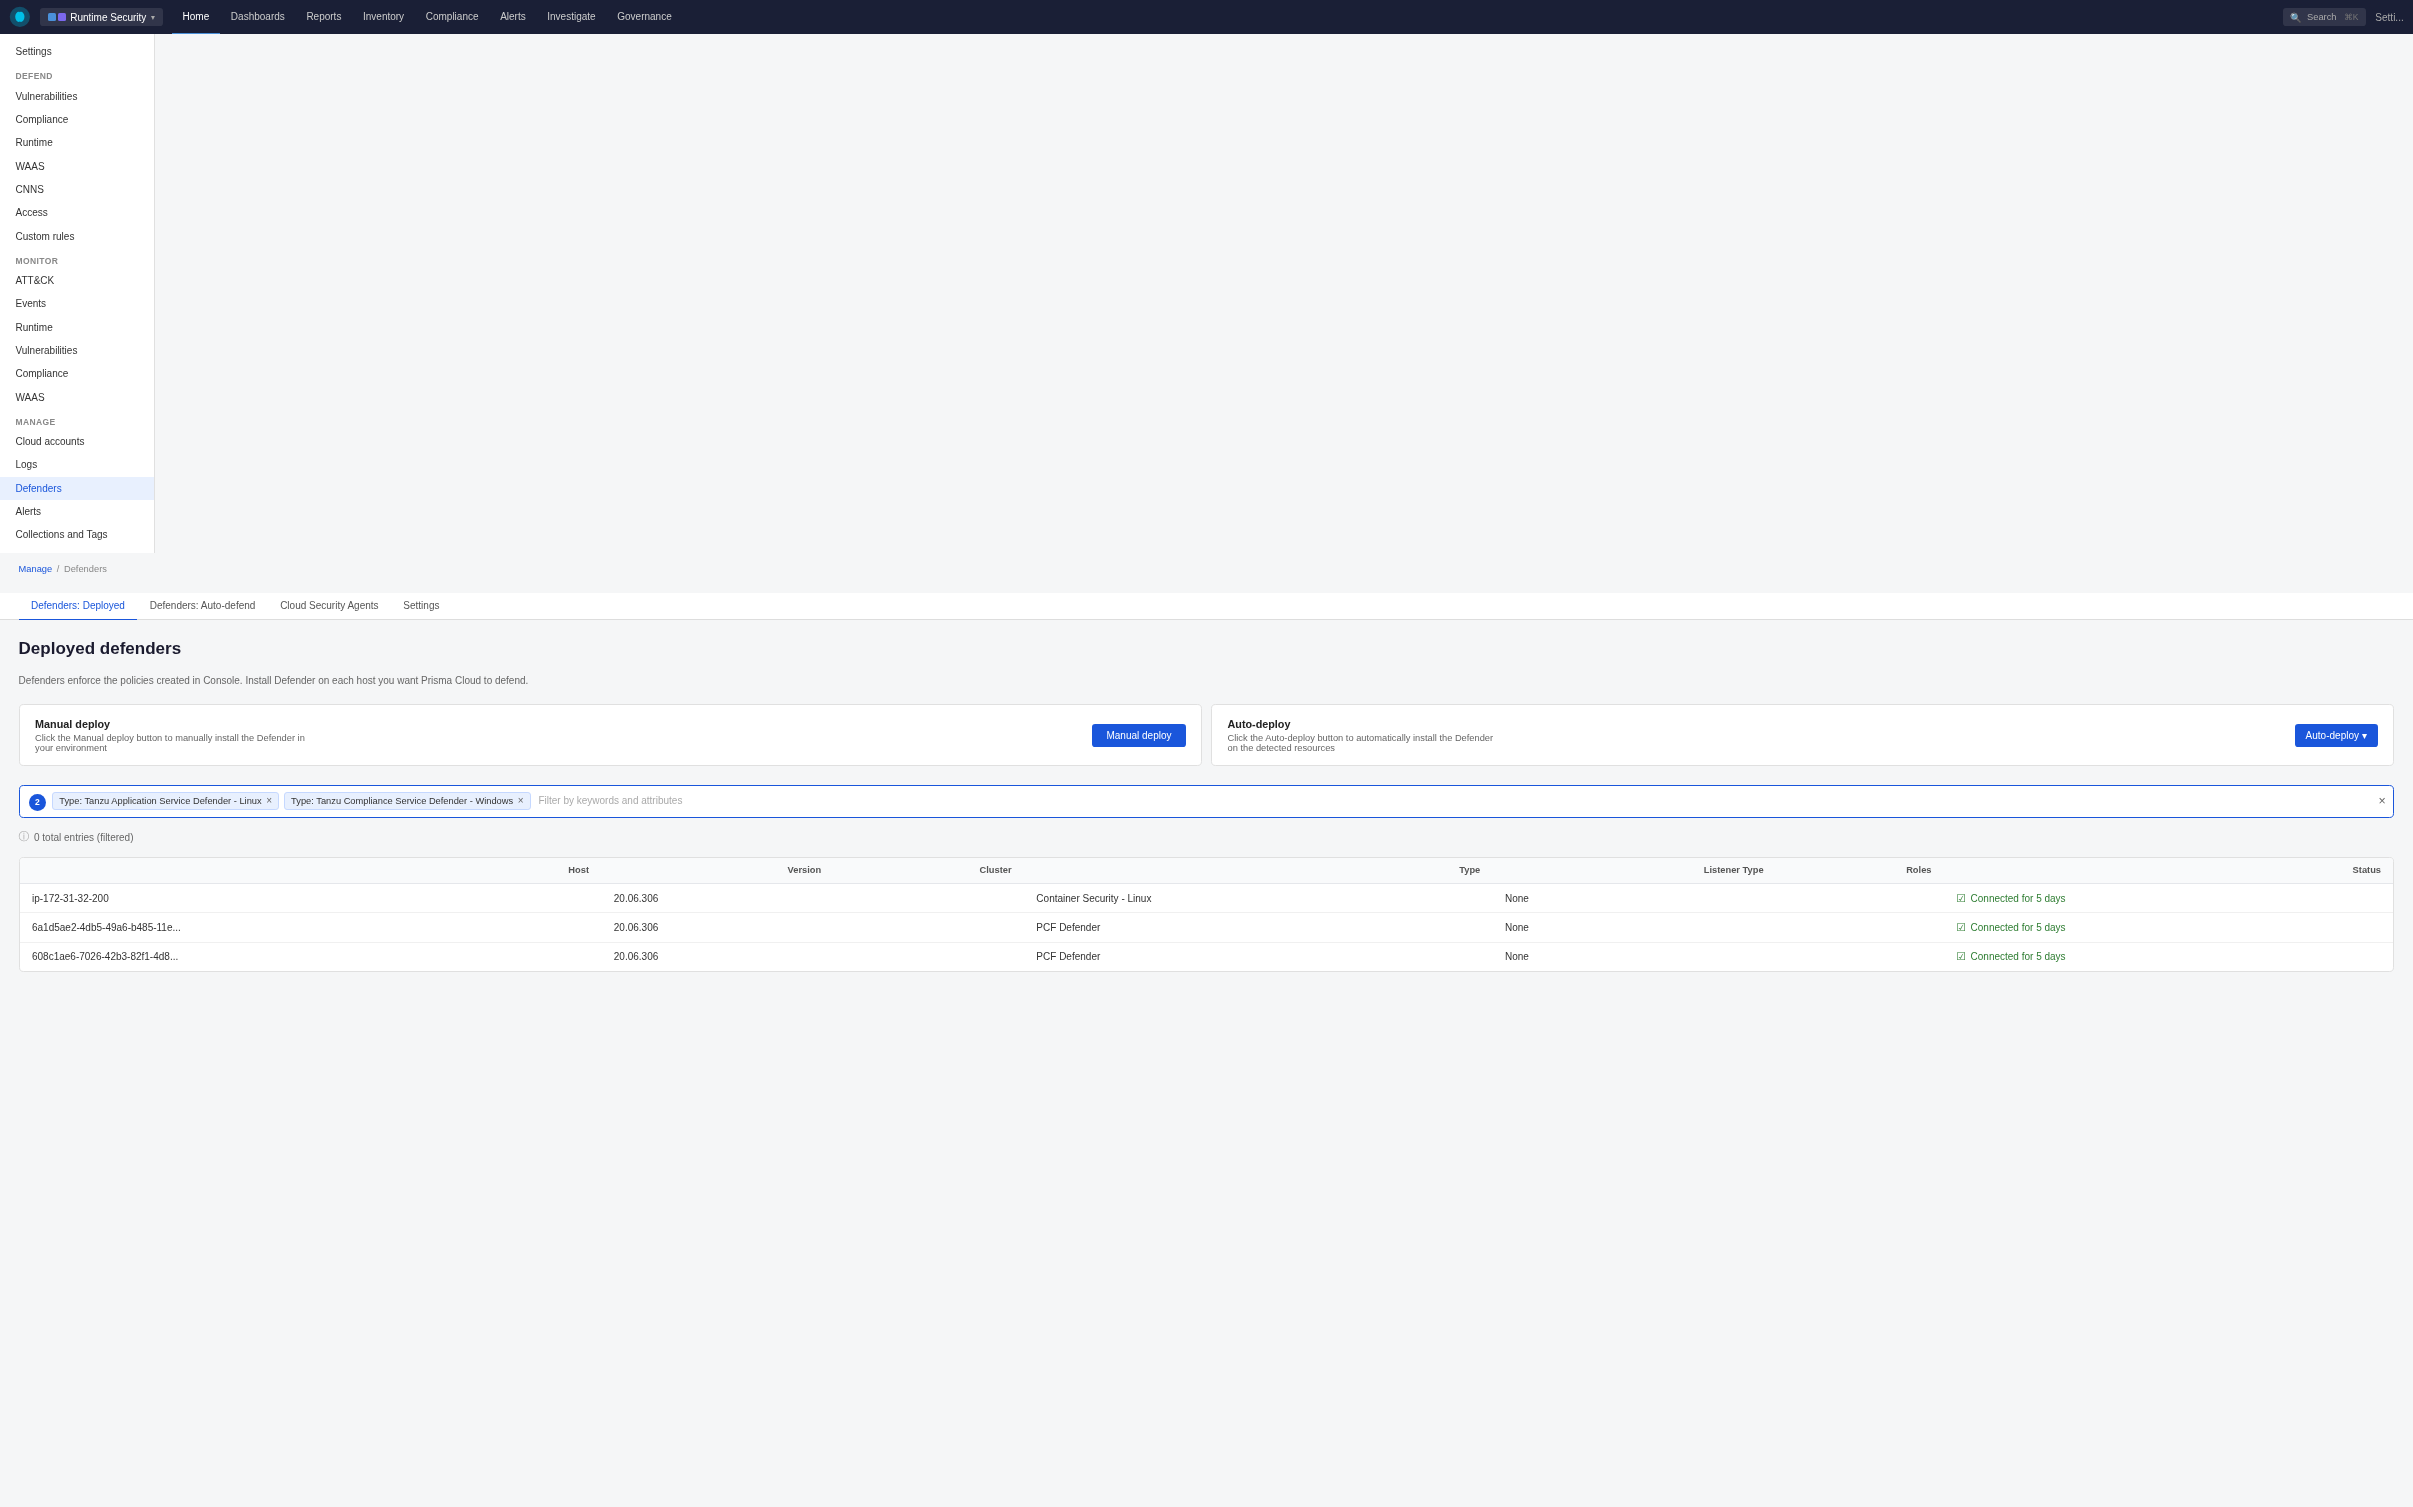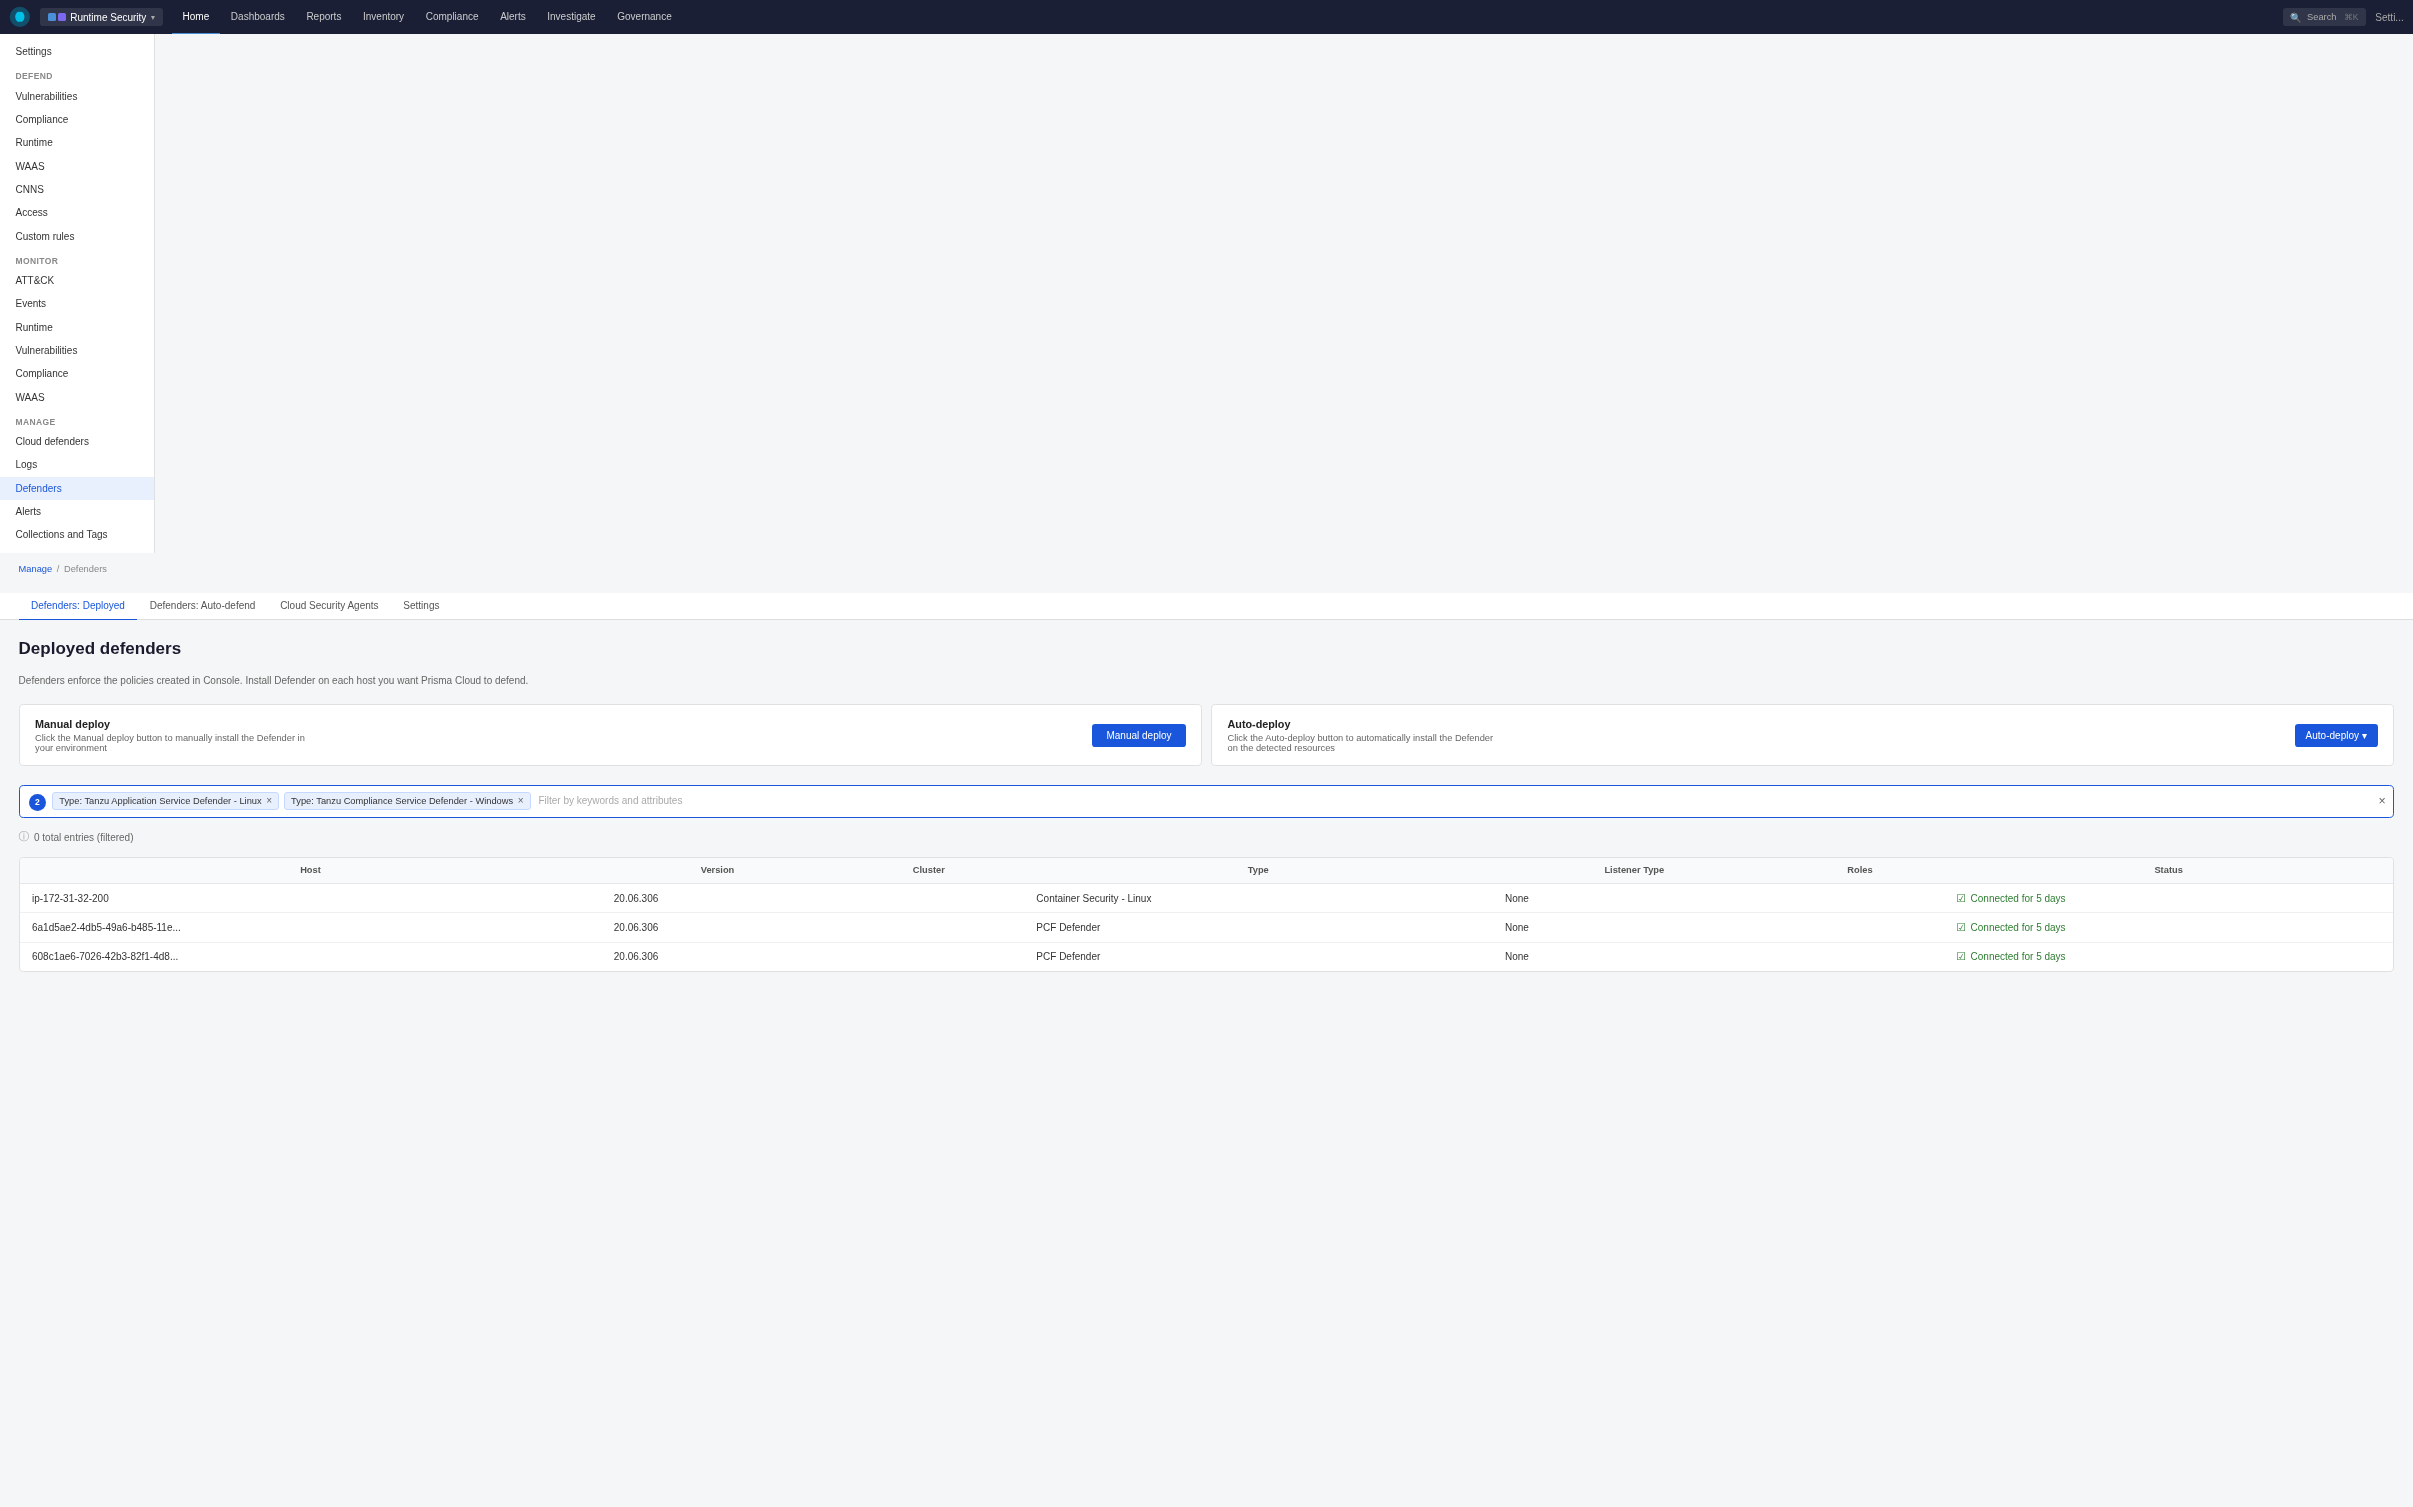--- a/index.html
+++ b/index.html
@@ -100,21 +100,21 @@
     .filter-tag .remove { cursor: pointer; color: #666; font-size: 10px; margin-left: 1.5px; }
     .filter-placeholder { color: #aaa; font-size: 10px; padding: 1.5px 3.1px; }
     .filter-clear { position: absolute; right: 7.7px; top: 50%; transform: translateY(-50%); color: #666; cursor: pointer; font-size: 12.4px; }
     .entries-info { font-size: 10px; color: #666; margin-bottom: 12.4px; display: flex; align-items: center; gap: 4.6px; }
     .info-icon { color: #aaa; font-size: 10.8px; }
 
     
     .table-wrap { background: #fff; border-radius: 4.6px; border: 0.8px solid #e0e0e0; overflow: hidden; }
     table { width: 100%; border-collapse: collapse; }
     thead { background: #f9fafb; }
-    th { padding: 7.7px 12.4px; text-align: center; font-size: 9.3px; font-weight: 600; color: #555; border-bottom: 0.8px solid #e5e7eb; }
+    th { padding: 7.7px 12.4px; text-align: right; font-size: 9.3px; font-weight: 600; color: #555; border-bottom: 0.8px solid #e5e7eb; }
     td { padding: 7.7px 12.4px; font-size: 10px; color: #333; border-bottom: 0.8px solid #f0f0f0; }
     tr:last-child td { border-bottom: none; }
     .status-connected { display: flex; align-items: center; gap: 4.6px; color: #2e7d32; font-size: 10px; }
     .status-icon { color: #2e7d32; font-size: 10.8px; }
   </style>
 </head>
 <body>
 
 <nav class="top-nav">
   <div class="logo">
@@ -196,21 +196,21 @@
     </div>
     <div class="sidebar-item">
       <span>Compliance</span>
     </div>
     <div class="sidebar-item">
       <span>WAAS</span>
     </div>
 
     <div class="sidebar-section-label">MANAGE</div>
     <div class="sidebar-item">
-      <span>Cloud defenders</span>
+      <span>Cloud accounts</span>
     </div>
     <div class="sidebar-item">
       <span>Logs</span>
     </div>
     <div class="sidebar-item active">
       <span>Defenders</span>
     </div>
     <div class="sidebar-item">
       <span>Alerts</span>
     </div>

